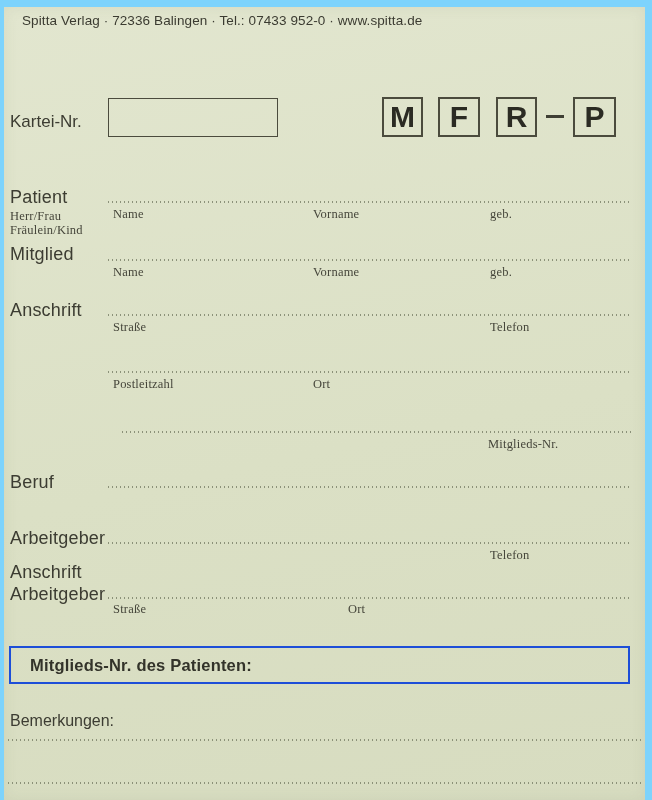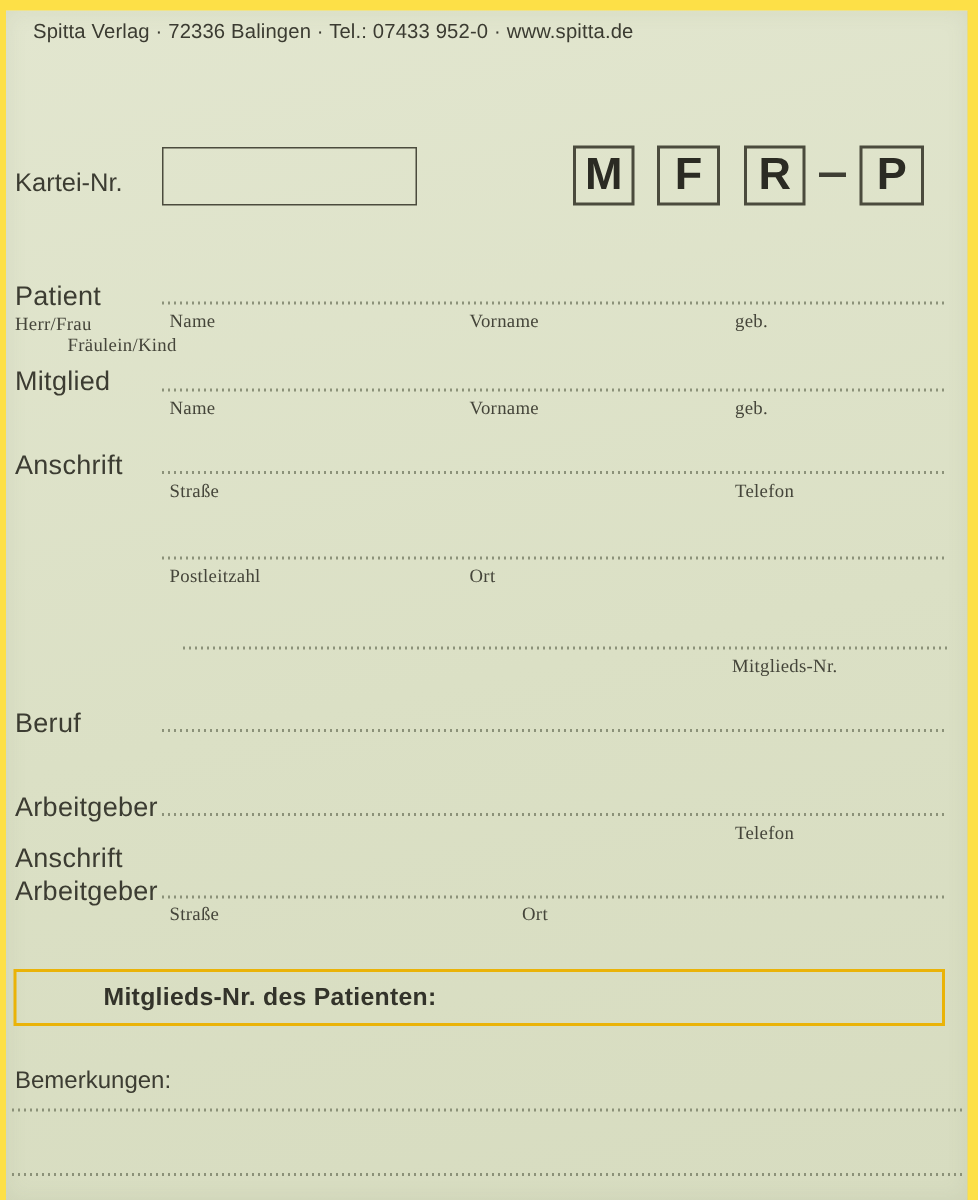--- a/index.html
+++ b/index.html
@@ -1,18 +1,18 @@
 <!DOCTYPE html>
 <html><head>
 <meta charset="utf-8">
 <style>
   html,body{margin:0;padding:0;background:#ffffff;}
   .stage{
     position:relative;width:652px;height:800px;overflow:hidden;
-    background:#fde047;
+    background:#7dd3fc;
     font-family:"Liberation Sans","DejaVu Sans",sans-serif;
     color:#3d3d33;
   }
   .card{
     position:absolute;left:4px;top:7px;width:641px;height:793px;
     background:linear-gradient(168deg,#e2e6cf 0%,#dbe0c5 55%,#d7dcc0 100%);
     box-shadow:inset 0 0 14px rgba(110,115,90,0.10);
   }
   .el{position:absolute;white-space:pre;}
   .hdr{font-size:13.5px;line-height:18px;color:#3b3b31;letter-spacing:0.1px;}
@@ -27,22 +27,22 @@
   .inbox{
     position:absolute;border:2px solid #4b4b3d;background:transparent;box-sizing:border-box;
   }
   .kbox{border-width:1.5px;}
   .sbox{
     display:flex;align-items:center;justify-content:center;
     font-size:30px;font-weight:700;color:#2b2b23;
   }
   .dash{position:absolute;background:#3f3f34;}
   .membox{
-    position:absolute;border:2px solid #eab308;box-sizing:border-box;
-    display:flex;align-items:center;padding-left:39px;
+    position:absolute;border:2px solid #1d4ed8;box-sizing:border-box;
+    display:flex;align-items:center;
   }
   .membox .t{font-size:16.5px;font-weight:700;color:#33332a;padding-left:19px;letter-spacing:0.2px;}
 </style>
 </head>
 <body>
 
 <div class="stage">
   <div class="card"></div>
 
   <div class="el hdr" style="left:22px;top:12px;">Spitta Verlag · 72336 Balingen · Tel.: 07433 952-0 · www.spitta.de</div>
@@ -59,21 +59,21 @@
   <div class="inbox sbox" style="left:496px;top:97px;width:41px;height:40px;">
       <span>R</span>
     </div>
   <div class="dash" style="left:546px;top:115px;width:18px;height:3px;"></div>
   <div class="inbox sbox" style="left:573px;top:97px;width:43px;height:40px;">
       <span>P</span>
     </div>
 
   <div class="el lbl-lg" style="left:10px;top:187px;">Patient</div>
   <div class="el lbl-sm" style="left:10px;top:209px;">Herr/Frau</div>
-  <div class="el lbl-sm" style="left:10px;top:223px;margin-left:35px;">Fräulein/Kind</div>
+  <div class="el lbl-sm" style="left:10px;top:223px;">Fräulein/Kind</div>
   <div class="dline" style="left:108px;top:201px;width:524px;"></div>
   <div class="el lbl-sm" style="left:113px;top:207px;">Name</div>
   <div class="el lbl-sm" style="left:313px;top:207px;">Vorname</div>
   <div class="el lbl-sm" style="left:490px;top:207px;">geb.</div>
 
   <div class="el lbl-lg" style="left:10px;top:244px;">Mitglied</div>
   <div class="dline" style="left:108px;top:259px;width:524px;"></div>
   <div class="el lbl-sm" style="left:113px;top:265px;">Name</div>
   <div class="el lbl-sm" style="left:313px;top:265px;">Vorname</div>
   <div class="el lbl-sm" style="left:490px;top:265px;">geb.</div>

